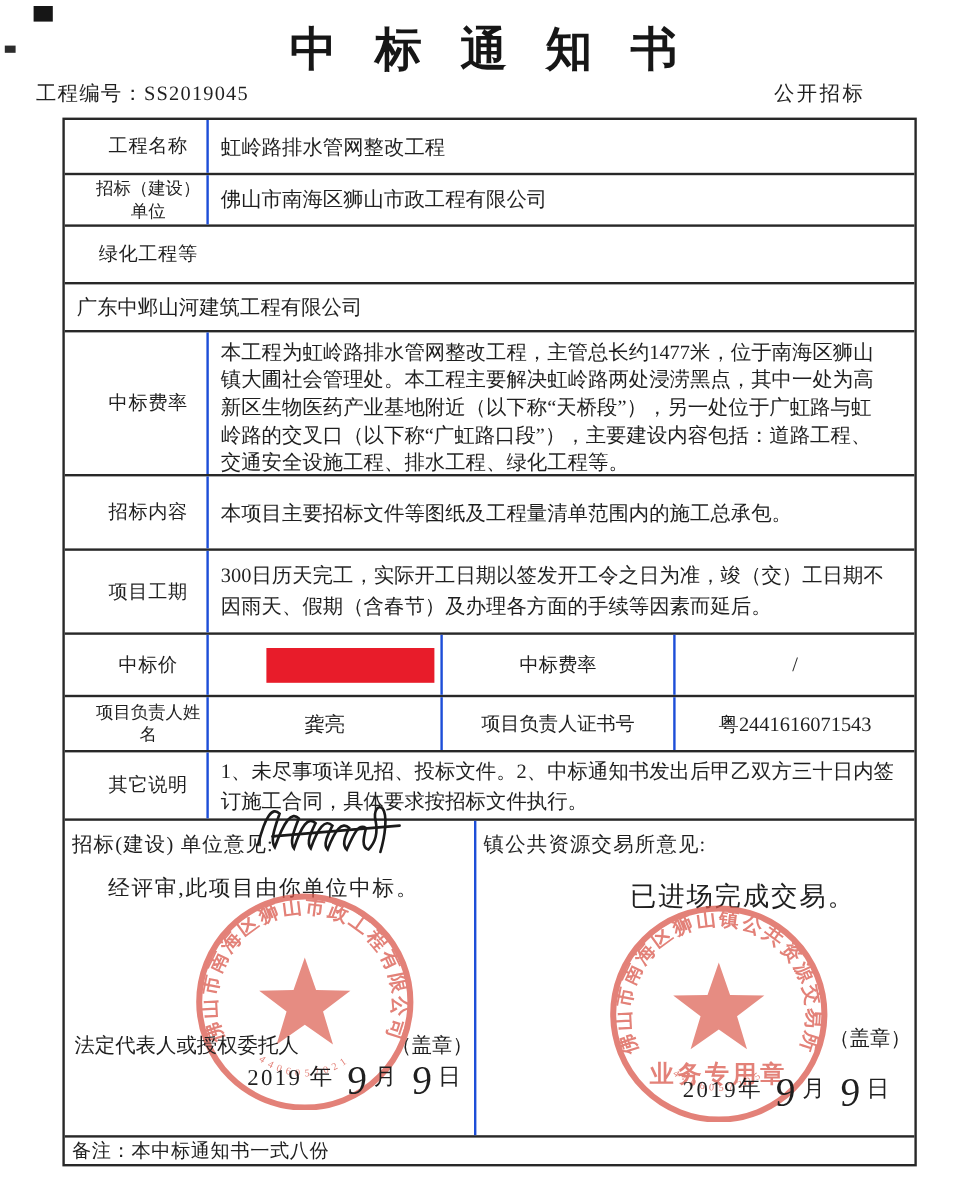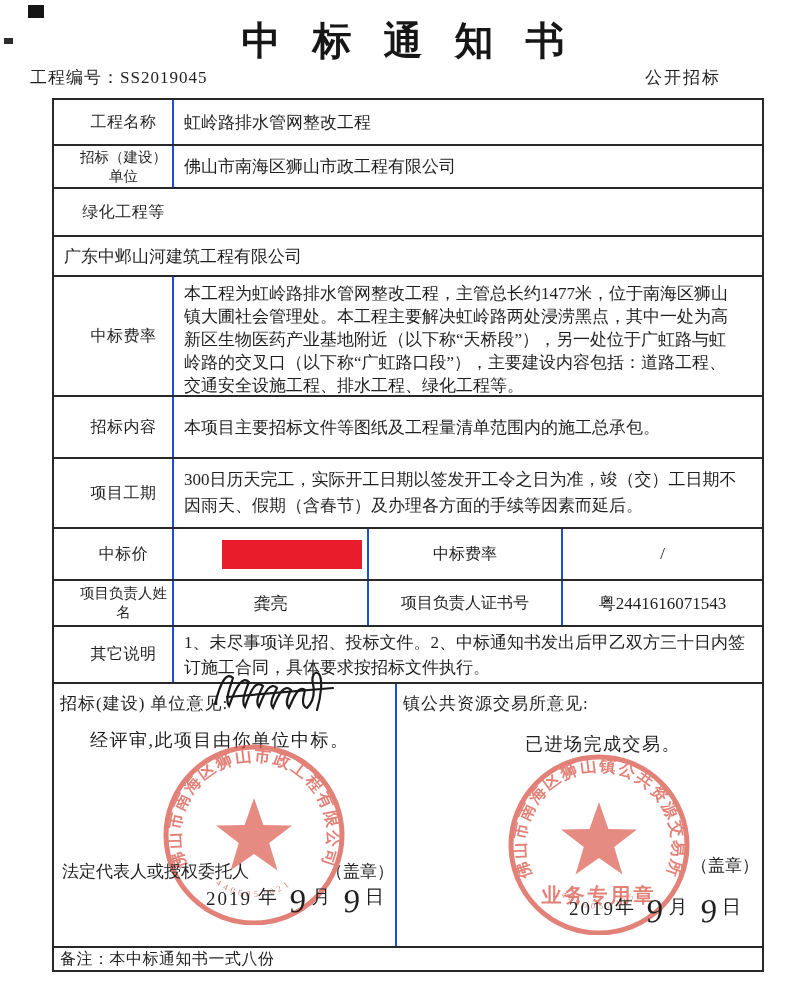--- a/index.html
+++ b/index.html
@@ -45,21 +45,21 @@
   .c2.center { justify-content:center; padding:1px; }
   .c3 { width:194px; display:flex; align-items:center; justify-content:center; font-size:16px; }
   .c4 { width:201px; display:flex; align-items:center; justify-content:center; font-size:17px; }
   .redact { width:140px; height:29px; margin-left:42px; background:#e81c2a; }
 
   .op-cell { position:relative; font-size:17px; }
   .opL { width:341px; }
   .opR { flex:1; }
   .op-header { position:absolute; left:6px; top:8px; letter-spacing:1px; }
   .op-statement-l { position:absolute; left:36px; top:44px; font-size:18px; letter-spacing:1.5px; }
-  .op-statement-r { position:absolute; left:128px; top:48px; font-size:18px; letter-spacing:1.5px; }
+  .op-statement-r { position:absolute; left:128px; top:48px; font-size:22px; letter-spacing:1.5px; }
   .stamp { position:absolute; }
   .stampL { left:100px; top:56px; width:200px; height:185px; }
   .stampR { left:102px; top:66px; width:200px; height:185px; }
   .sign-row { position:absolute; left:8px; top:176px; font-size:17px; white-space:nowrap; }
   .signature { position:absolute; left:155px; top:-20px; width:132px; height:52px; }
   .seal-note-l { position:absolute; left:272px; top:176px; font-size:17px; }
   .seal-note-r { position:absolute; left:294px; top:170px; font-size:17px; }
   .date-row { position:absolute; display:flex; align-items:flex-end; font-size:19px; letter-spacing:2px;margin-left:34px; }
   .date-l { left:118px; top:200px; }
   .date-r { left:138px; top:210px; }

